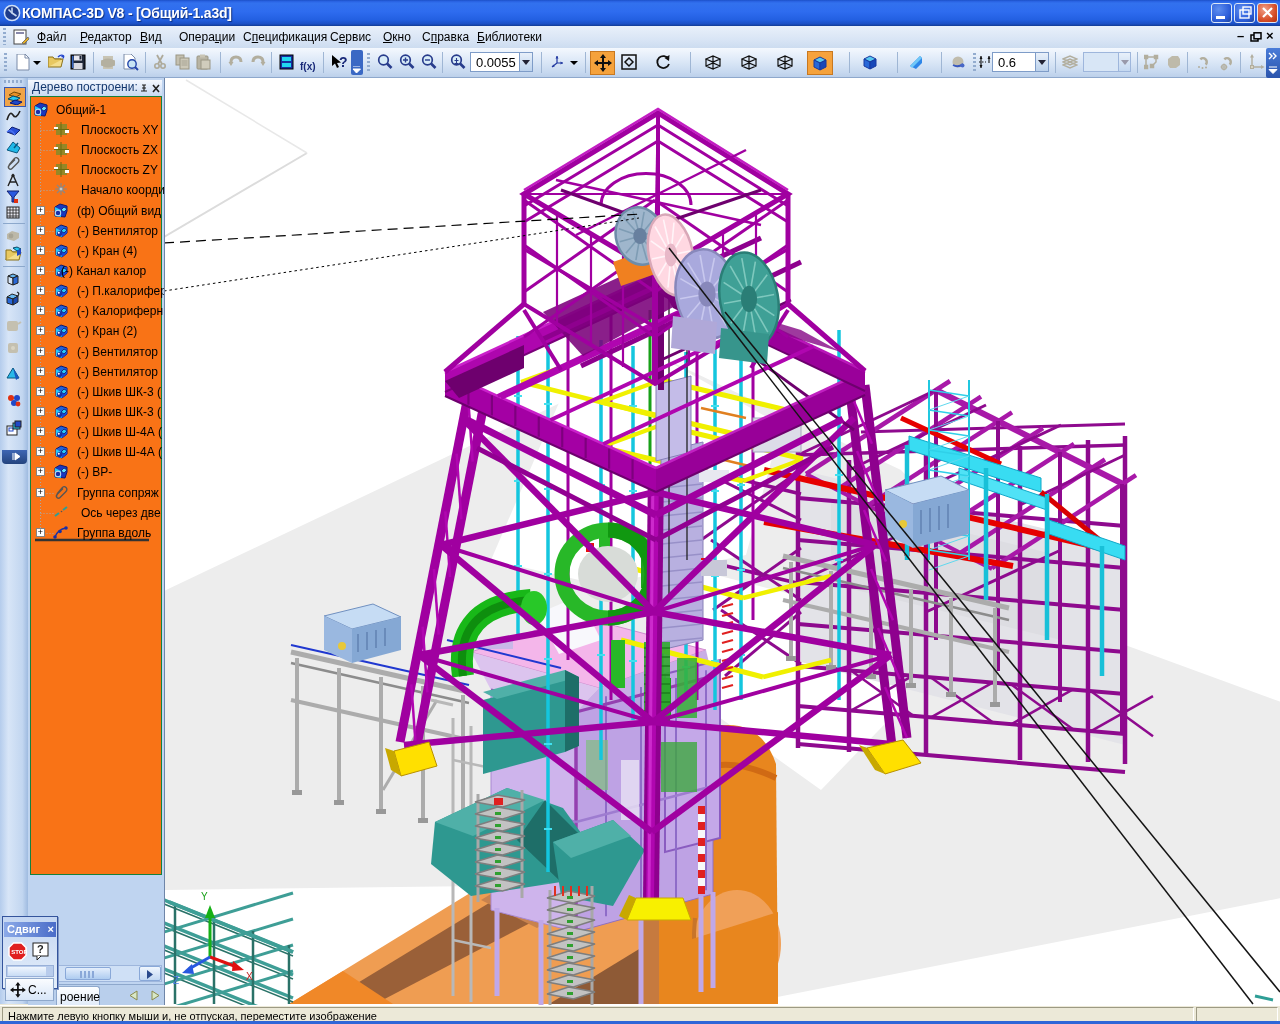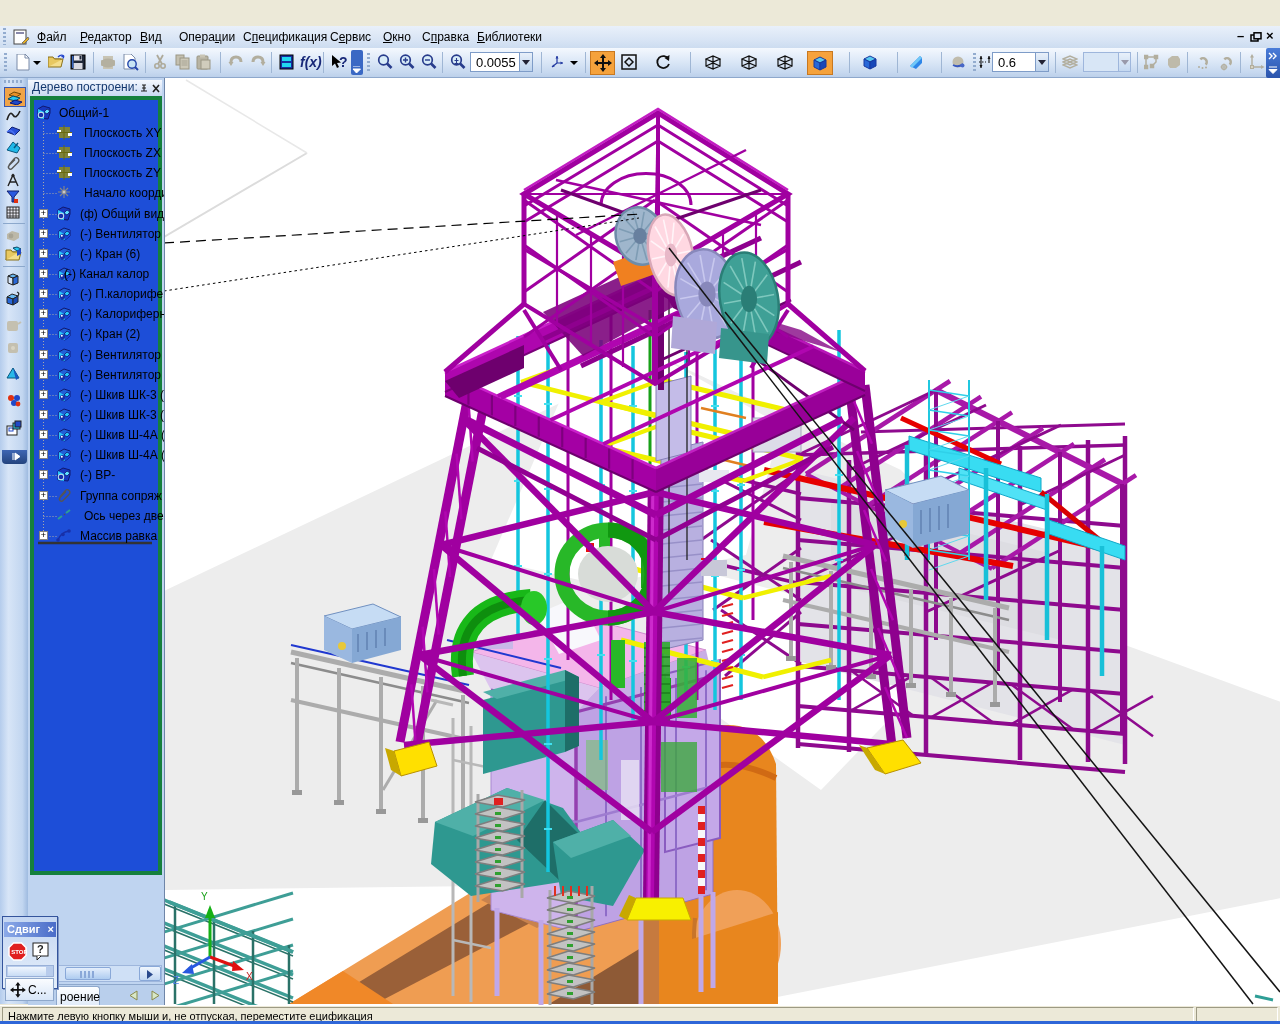--- a/index.html
+++ b/index.html
@@ -14,21 +14,21 @@
 #menubar{position:absolute;left:0;top:26px;width:1280px;height:22px;background:linear-gradient(180deg,#E9F0FA 0%,#D9E5F5 60%,#CCDCF0 100%);font-size:12px;color:#000}
 #menubar .mi{position:absolute;top:4px}
 #menubar u{text-decoration:underline}
 #toolbar{position:absolute;left:0;top:48px;width:1280px;height:30px;background:linear-gradient(180deg,#F4F8FE 0%,#DCE8F7 45%,#C6D8EF 85%,#BCD0EA 100%);border-bottom:1px solid #8EA8CC}
 .sep{position:absolute;top:4px;width:1px;height:21px;background:#9FB6D4}
 .grip{position:absolute;top:5px;width:3px;height:19px;background:repeating-linear-gradient(180deg,#93ACCF 0 2px,transparent 2px 4px)}
 .ti{position:absolute;top:6px}
 #lbar{position:absolute;left:0;top:78px;width:28px;height:926px;background:linear-gradient(90deg,#B4CCEC 0%,#D7E5F7 30%,#C2D6F0 80%,#9FBBE0 100%)}
 #treewrap{position:absolute;left:28px;top:78px;width:136px;height:926px;background:#BFD4F0}
 #treetitle{position:absolute;left:0px;top:2px;width:134px;height:16px;background:linear-gradient(180deg,#F4F8FE,#C8D9F2);font-size:12px;color:#14386E;padding-left:4px}
-#treebox{position:absolute;left:2px;top:18px;width:132px;height:779px;background:#1d4ed8;border:4px solid #15803d}
+#treebox{position:absolute;left:2px;top:18px;width:132px;height:779px;background:#f97316;border:1px solid #15803d}
 .trow{position:absolute;left:0;white-space:nowrap;font-size:12px;color:#000}
 .pbox{position:absolute;width:9px;height:9px;border:1px solid #848484;background:#fff;font-size:9px;line-height:7px;text-align:center;color:#000}
 #hscroll{position:absolute;left:2px;top:887px;width:132px;height:17px;background:#CFE0F6;border:1px solid #9EB6DC}
 #tabs{position:absolute;left:0px;top:906px;width:136px;height:29px;background:#B9CFEC;border-top:1px solid #8EA8CC}
 #status{position:absolute;left:0;top:1005px;width:1280px;height:19px;background:#ECE9D8;border-top:1px solid #fff}
 #status .cell1{position:absolute;left:2px;top:1px;width:1192px;height:16px;border:1px solid;border-color:#9D9A84 #fff #fff #9D9A84;font-size:11px;color:#000;padding:2px 0 0 5px}
 #status .cell2{position:absolute;left:1196px;top:1px;width:82px;height:16px;border:1px solid;border-color:#9D9A84 #fff #fff #9D9A84}
 #blueline{position:absolute;left:0;top:1021px;width:1280px;height:3px;background:#2E66D8}
 #viewport{position:absolute;left:164px;top:78px;width:1116px;height:927px;background:#fff;border-left:1px solid #6E85A8}
 #sdvig{position:absolute;left:2px;top:916px;width:56px;height:73px;background:linear-gradient(180deg,#C4D6F2,#E4EEFA);border:1px solid #34549C;box-shadow:1px 1px 0 #8098C8;z-index:9}
@@ -204,20 +204,38 @@
       </g>
 <g id="arrayic">
         <path d="M2 12 Q5 4 13 3" fill="none" stroke="#1830A8" stroke-width="1.4"></path>
         <circle cx="2" cy="12" r="1.8" fill="#1830A8"></circle>
         <circle cx="7" cy="6.5" r="1.8" fill="#1830A8"></circle>
         <circle cx="13" cy="3" r="1.8" fill="#1830A8"></circle>
       </g>
 </defs>
 </svg>
 <div id="win">
+  <div id="titlebar">
+    <svg style="position:absolute;left:3px;top:4px" width="18" height="18" viewBox="0 0 18 18">
+        <circle cx="9" cy="9" r="7.6" fill="#1E3C8C" stroke="#D0E0F8" stroke-width="1.5"></circle>
+        <path d="M9 3.5 L9 9 L13.5 12" stroke="#C8D8F0" stroke-width="1.6" fill="none"></path>
+        <path d="M9 9 L5.5 5.5" stroke="#C8D8F0" stroke-width="1.6"></path>
+      </svg>
+    <span class="ttxt">КОМПАС-3D V8 - [Общий-1.a3d]</span>
+    <div class="tbtn" id="bmin"><svg width="19" height="18">
+          <rect x="4" y="12" width="9" height="3" fill="#fff"></rect>
+        </svg></div>
+    <div class="tbtn" id="bmax"><svg width="19" height="18">
+          <rect x="5" y="6" width="9" height="8" fill="none" stroke="#fff" stroke-width="1.4"></rect>
+          <rect x="8" y="3" width="8" height="7" fill="none" stroke="#fff" stroke-width="1.4"></rect>
+        </svg></div>
+    <div class="tbtn" id="bclose"><svg width="19" height="18">
+          <path d="M5 4 L14 13 M14 4 L5 13" stroke="#fff" stroke-width="2.2"></path>
+        </svg></div>
+  </div>
   <div id="menubar">
     <div class="grip" style="left:3px;top:2px;height:17px"></div>
     <svg style="position:absolute;left:13px;top:3px" width="17" height="16">
         <rect x="1" y="1" width="12" height="14" fill="#fff" stroke="#444"></rect>
         <rect x="3" y="3" width="8" height="2" fill="#88A"></rect>
         <path d="M9 14 L15 8 L16 10 L11 15 Z" fill="#E8B020" stroke="#555" stroke-width="0.7"></path>
       </svg>
     <span class="mi" style="left:37px"><u>Ф</u>айл</span>
     <span class="mi" style="left:80px"><u>Р</u>едактор</span>
     <span class="mi" style="left:140px"><u>В</u>ид</span>
@@ -269,21 +287,21 @@
     <svg class="ti" style="left:228px" width="16" height="13">
         <use href="#undog"></use>
       </svg>
     <svg class="ti" style="left:250px" width="16" height="13">
         <use href="#redog"></use>
       </svg>
     <div class="sep" style="left:271px"></div>
     <svg class="ti" style="left:279px" width="16" height="16">
         <use href="#varbox"></use>
       </svg>
-    <span style="position:absolute;left:300px;top:6px;font-size:14px;font-style:italic;font-weight:bold;color:#182878">f(x)</span>
+    <span style="position:absolute;left:300px;top:13px;font-size:10px;font-weight:bold;color:#182878">f(x)</span>
     <div class="sep" style="left:323px"></div>
     <svg class="ti" style="left:331px" width="17" height="16">
         <use href="#helpc"></use>
       </svg>
     <div style="position:absolute;left:351px;top:2px;width:12px;height:25px;background:#3A68C4;border-radius:2px">
         <svg width="10" height="8" style="position:absolute;left:1px;top:16px">
           <path d="M1 0 h7 M1 3 l3.5 4 L8.5 3 Z" stroke="#fff" fill="#fff"></path>
         </svg>
       </div>
     <div class="grip" style="left:367px"></div>
@@ -547,21 +565,21 @@
         <div class="trow" style="left:46px;top:107px">(ф) Общий вид</div>
         <div class="pbox" style="left:5px;top:129px">+</div>
         <svg style="position:absolute;left:22px;top:126px" width="15" height="15">
           <use href="#partic"></use>
         </svg>
         <div class="trow" style="left:46px;top:127px">(-) Вентилятор</div>
         <div class="pbox" style="left:5px;top:149px">+</div>
         <svg style="position:absolute;left:22px;top:146px" width="15" height="15">
           <use href="#partic"></use>
         </svg>
-        <div class="trow" style="left:46px;top:147px">(-) Кран (6)</div>
+        <div class="trow" style="left:46px;top:147px">(-) Кран (4)</div>
         <div class="pbox" style="left:5px;top:169px">+</div>
         <svg style="position:absolute;left:22px;top:166px" width="15" height="15">
           <use href="#partic"></use>
         </svg>
         <div class="trow" style="left:30px;top:167px">(-) Канал калор</div>
         <div class="pbox" style="left:5px;top:189px">+</div>
         <svg style="position:absolute;left:22px;top:186px" width="15" height="15">
           <use href="#partic"></use>
         </svg>
         <div class="trow" style="left:46px;top:187px">(-) П.калорифер</div>
@@ -616,21 +634,21 @@
         </svg>
         <div class="trow" style="left:46px;top:389px">Группа сопряж</div>
         <svg style="position:absolute;left:23px;top:408px" width="15" height="15">
           <use href="#axlineic"></use>
         </svg>
         <div class="trow" style="left:50px;top:409px">Ось через две</div>
         <div class="pbox" style="left:5px;top:431px">+</div>
         <svg style="position:absolute;left:22px;top:428px" width="15" height="15">
           <use href="#arrayic"></use>
         </svg>
-        <div class="trow" style="left:46px;top:429px">Массив равка</div>
+        <div class="trow" style="left:46px;top:429px">Группа вдоль</div>
       </div>
     <div id="hscroll">
       <div style="position:absolute;left:34px;top:1px;width:46px;height:13px;background:linear-gradient(180deg,#E4EEFC,#AECCF0);border:1px solid #89A8D8;border-radius:2px">
           <div style="position:absolute;left:14px;top:3px;width:16px;height:7px;background:repeating-linear-gradient(90deg,#8AA8D8 0 2px,transparent 2px 4px)"></div>
         </div>
       <div style="position:absolute;left:108px;top:0px;width:22px;height:15px;background:linear-gradient(180deg,#F0F6FE,#C2D8F2);border:1px solid #89A8D8;border-radius:2px">
           <svg width="8" height="9" style="position:absolute;left:6px;top:3px">
             <path d="M1 0 L7 4.5 L1 9 Z" fill="#2A4A8C"></path>
           </svg>
         </div>
@@ -1239,17 +1257,17 @@
     <div style="position:absolute;left:2px;top:61px;width:49px;height:23px;background:linear-gradient(180deg,#FAFCFF,#D8E6F8);border:1px solid #8EA8CC">
       <svg width="16" height="16" style="position:absolute;left:4px;top:3px">
           <g transform="scale(0.88)">
             <use href="#panic"></use>
           </g>
         </svg>
       <span style="position:absolute;left:22px;top:4px;font-size:12px">С...</span>
     </div>
   </div>
   <div id="status">
-    <div class="cell1">Нажмите левую кнопку мыши и, не отпуская, переместите ецификация</div>
+    <div class="cell1">Нажмите левую кнопку мыши и, не отпуская, переместите изображение</div>
     <div class="cell2"></div>
   </div>
   <div id="blueline"></div>
 </div>
 
 </body></html>

